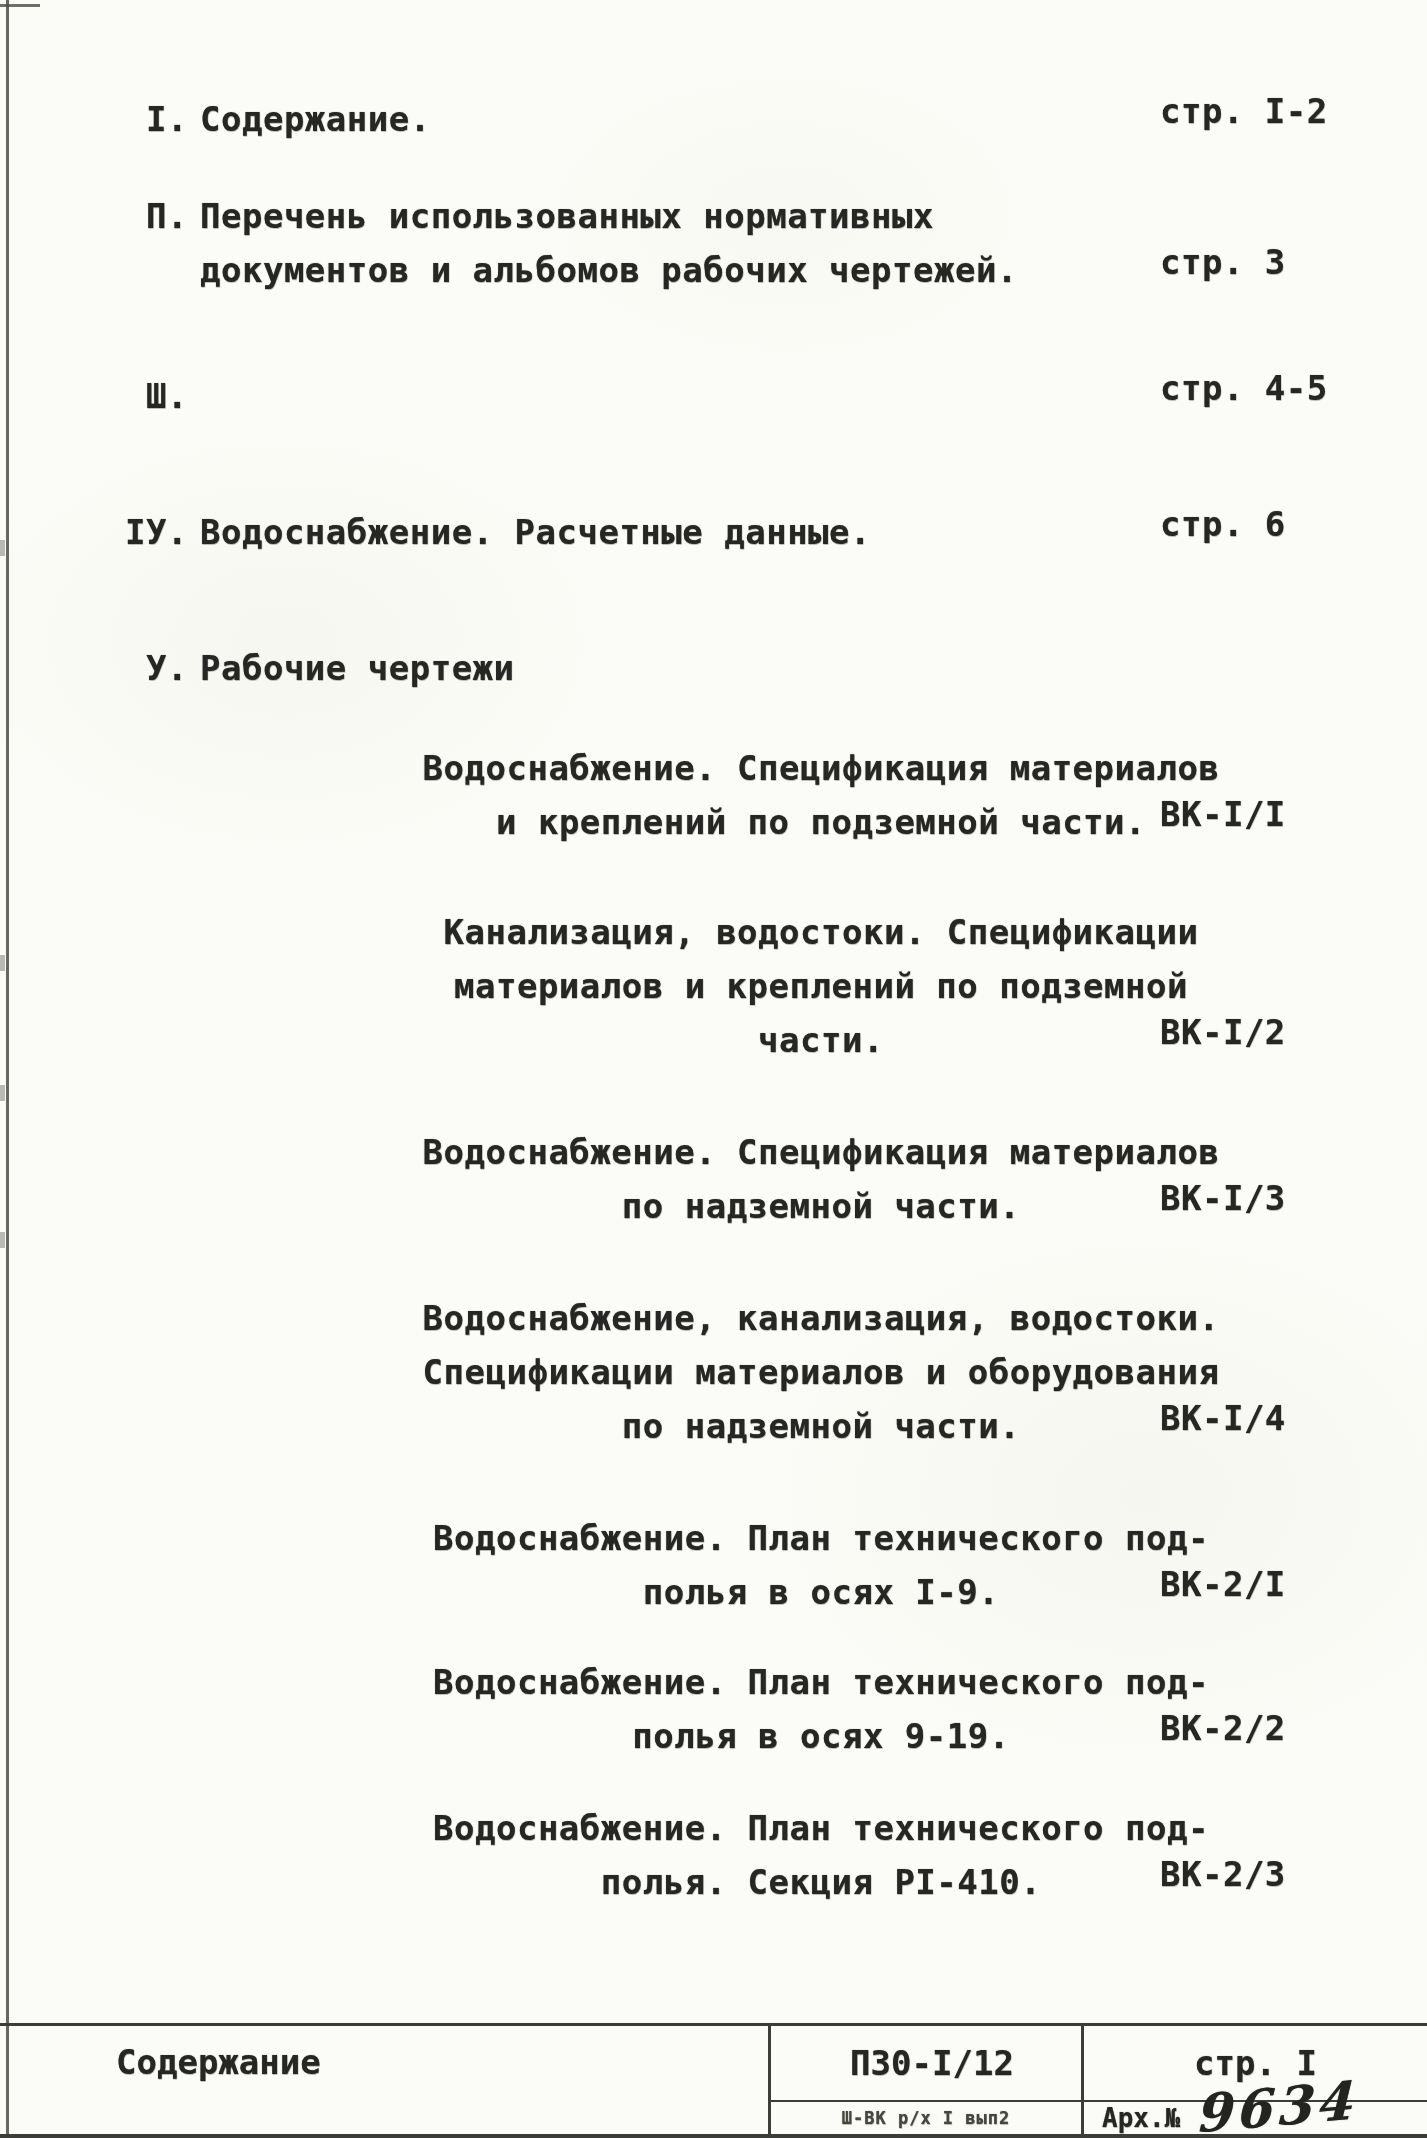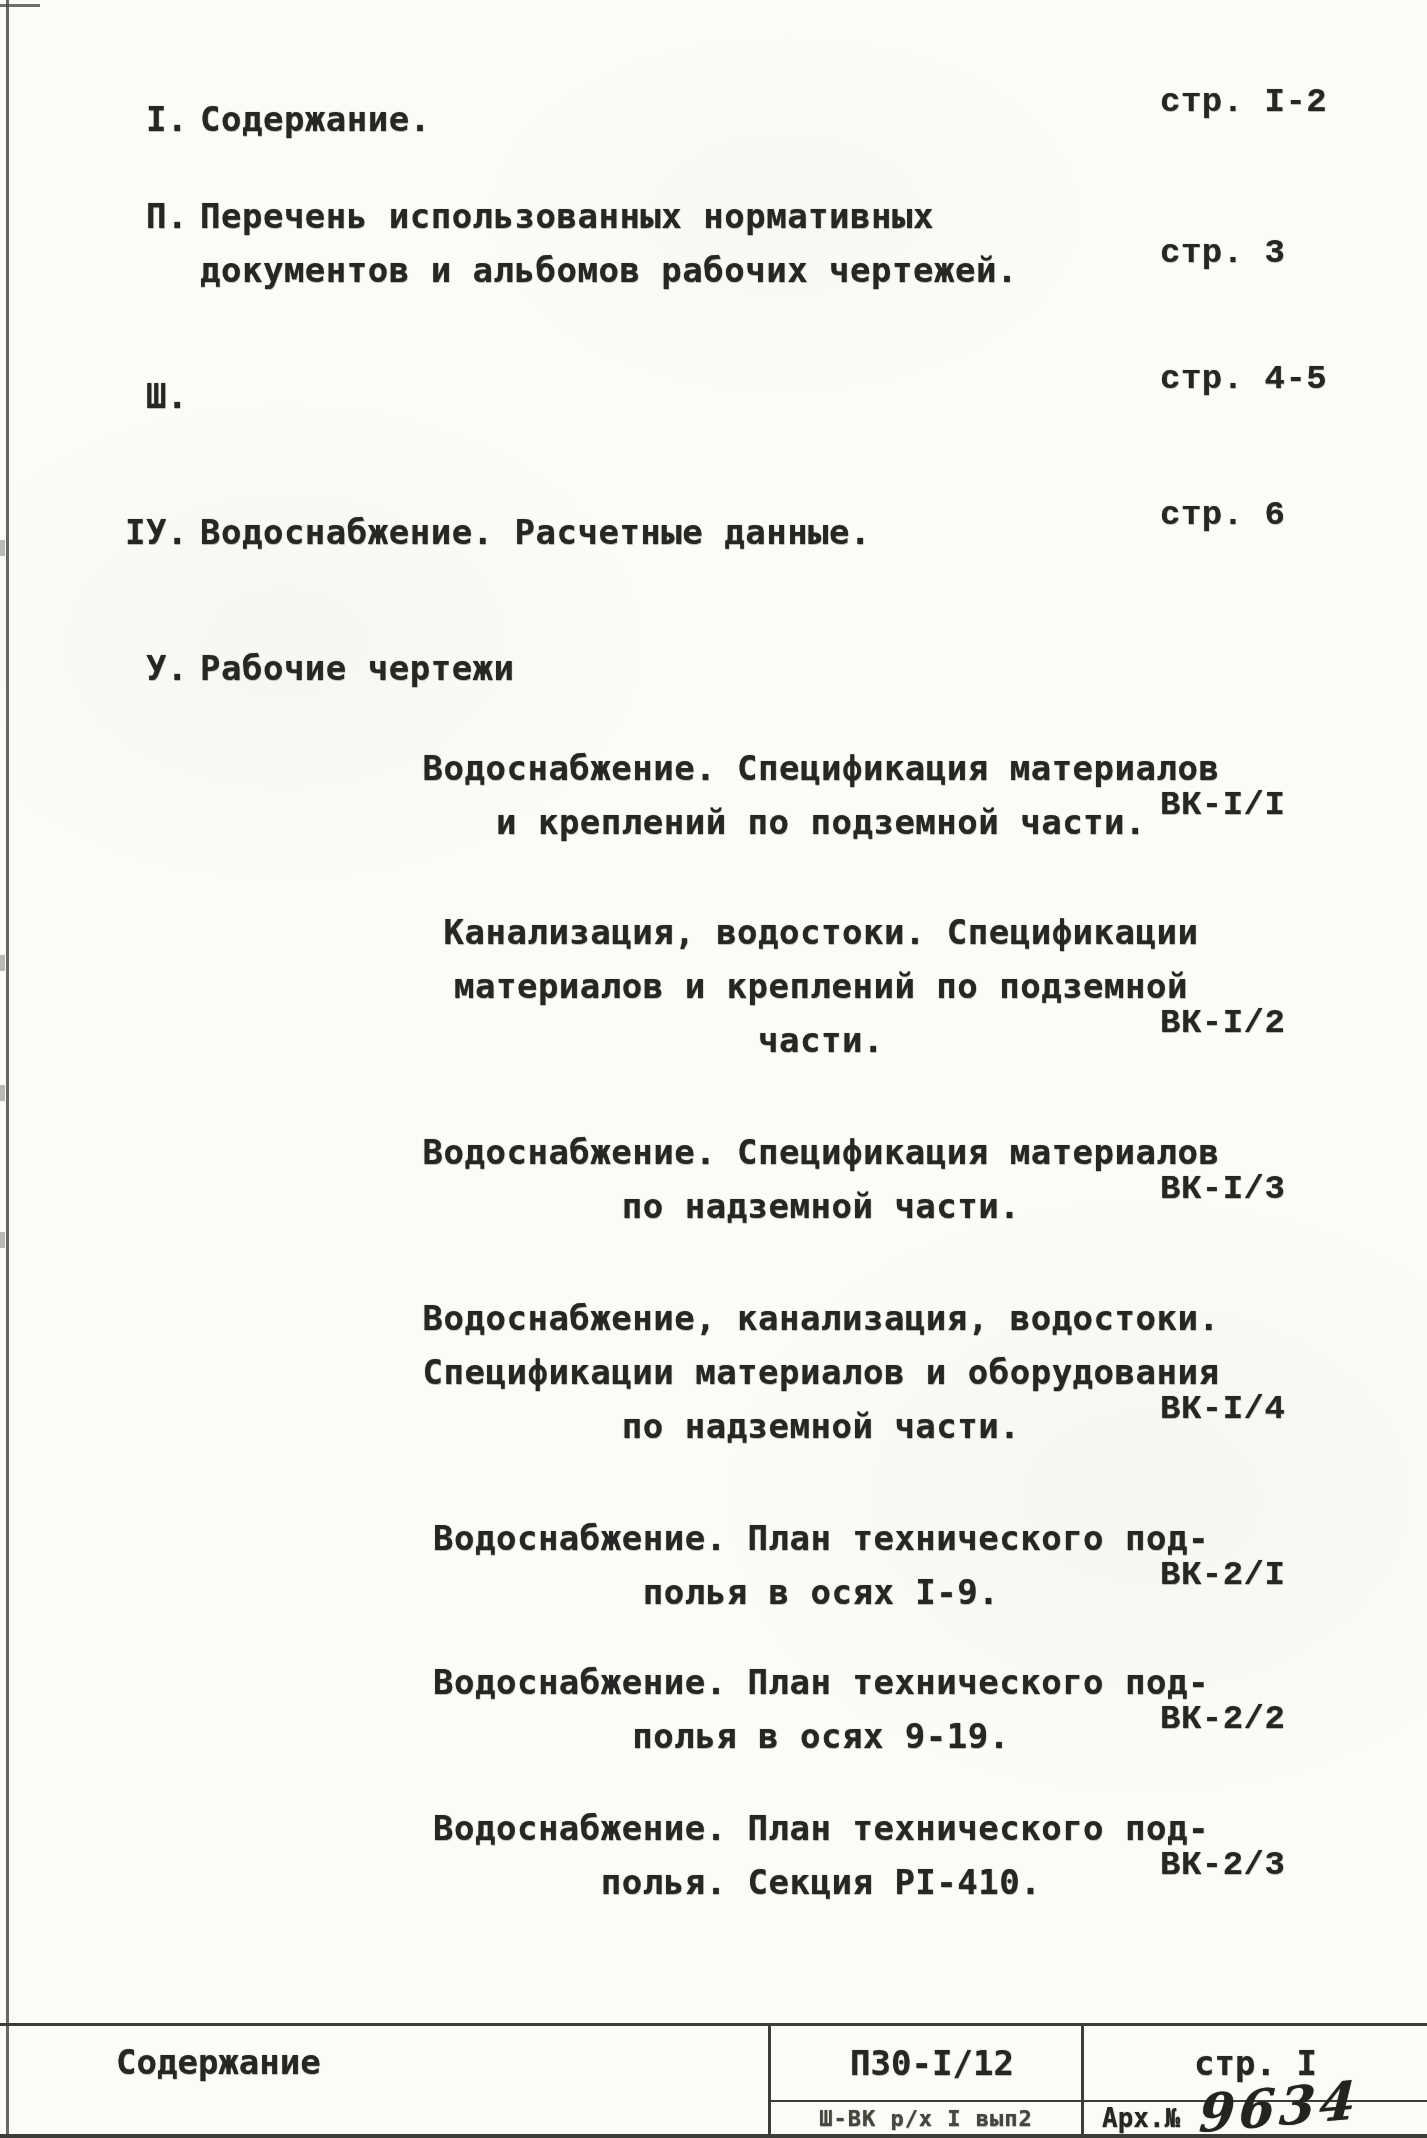--- a/index.html
+++ b/index.html
@@ -28,21 +28,21 @@
   .m1 { top: 540px; }  .m2 { top: 955px; }  .m3 { top: 1085px; }  .m4 { top: 1232px; }
 
   
   .toc { padding-top: 92px; }
   .row { position: relative; font-size: 34px; line-height: 54px; letter-spacing: 0.5px; }
   .row.main { padding-left: 118px; display: flex; align-items: flex-start; }
   .row.draw { padding-left: 215px; }
   .num { display: inline-block; width: 70px; text-align: right; flex: 0 0 70px; }
   .txt { white-space: pre-line; margin-left: 12px; }
   .row.draw .txt { margin-left: 0; display: block; text-align: center; }
-  .ref { position: absolute; left: 1160px; bottom: 17px; white-space: nowrap; font-family: Liberation Mono, monospace; }
+  .ref { position: absolute; left: 1160px; bottom: 8px; white-space: nowrap; }
 
   .mb-a { margin-bottom: 43px; }
   .mb-b { margin-bottom: 72px; }
   .mb-c { margin-bottom: 82px; }
   .mb-d { margin-bottom: 46px; }
   .mb-e { margin-bottom: 56px; }
   .mb-f { margin-bottom: 58px; }
   .mb-g { margin-bottom: 36px; }
   .mb-h { margin-bottom: 38px; }
 
@@ -59,21 +59,21 @@
   }
   .f-left {
     grid-row: 1 / 3;
     padding: 16px 0 0 116px;
   }
   .f-mid { border-left: 3px solid #3c3c38; border-right: 3px solid #3c3c38;
            display: flex; align-items: center; justify-content: center; padding-left: 12px; }
   .f-right { display: flex; align-items: center; justify-content: center; }
   .f-mid2 { border-left: 3px solid #3c3c38; border-right: 3px solid #3c3c38; border-top: 2px solid #3c3c38;
             display: flex; align-items: center; justify-content: center;
-            font-size: 22px; letter-spacing: 1px; color: #46463f; }
+            font-size: 17px; letter-spacing: 1px; color: #46463f; }
   .f-right2 { border-top: 2px solid #3c3c38; position: relative;
               display: flex; align-items: center; padding-left: 18px;
               font-size: 26px; }
   .hand {
     position: absolute;
     left: 115px; top: -26px;
     font-family: "DejaVu Serif", serif;
     font-style: italic;
     font-weight: bold;
     font-size: 52px;

